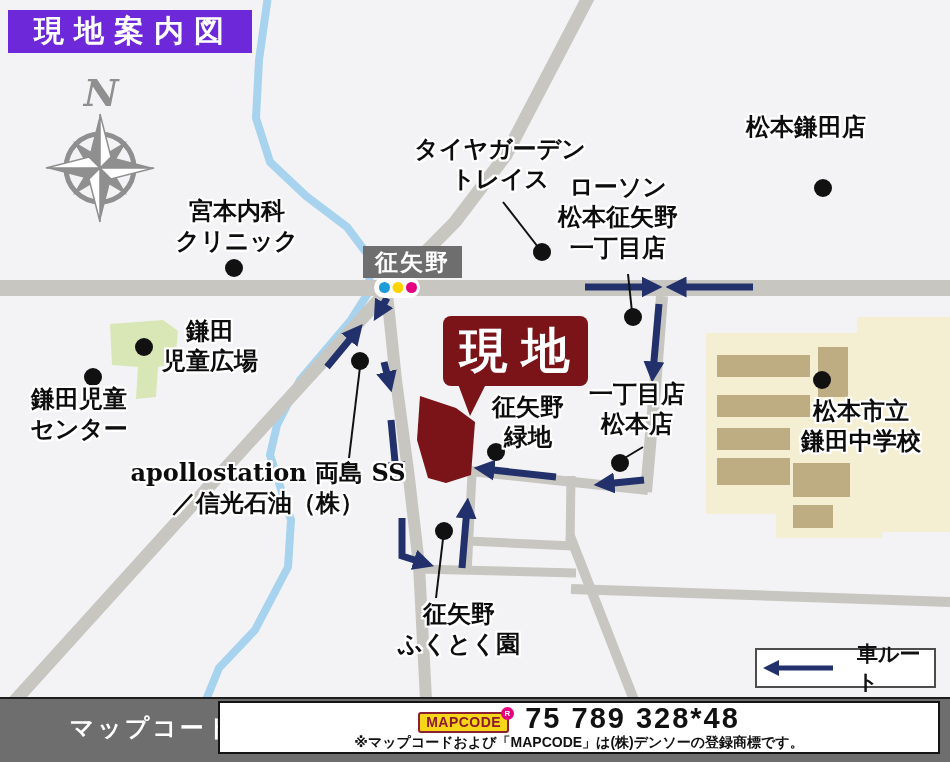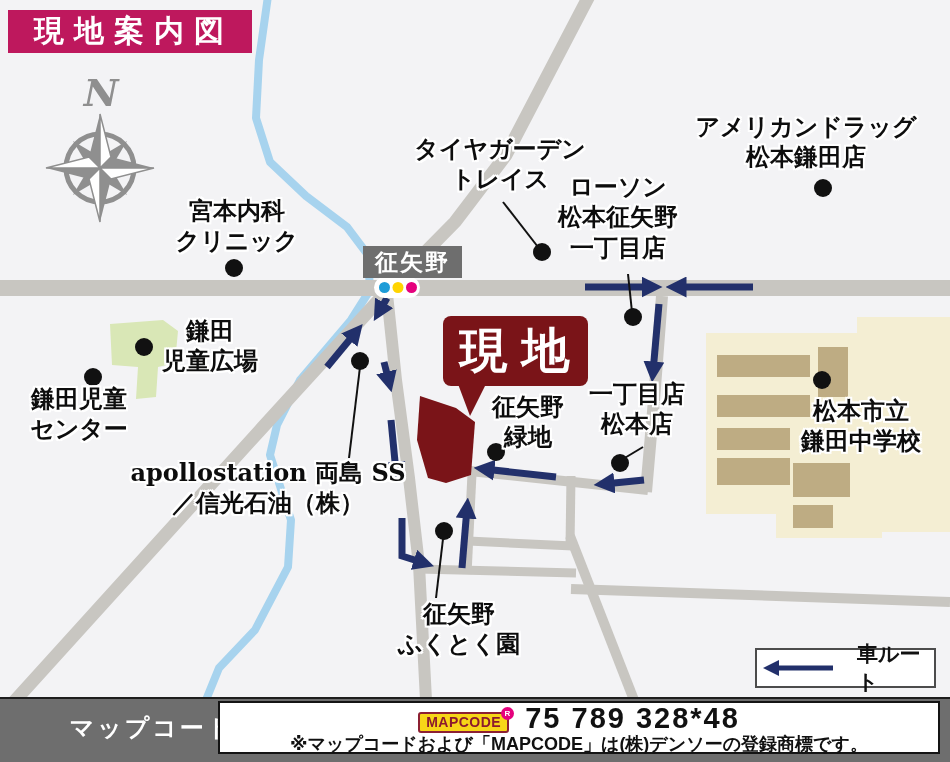--- a/index.html
+++ b/index.html
@@ -12,21 +12,21 @@
   
   .label{
     position:absolute;transform:translateX(-50%);
     font-size:24px;font-weight:700;line-height:1.27;color:#0d0d0d;
     text-align:center;white-space:nowrap;
     text-shadow:-2px -2px 0 #fff,2px -2px 0 #fff,-2px 2px 0 #fff,2px 2px 0 #fff,
                  0 -2px 0 #fff,0 2px 0 #fff,-2px 0 0 #fff,2px 0 0 #fff;
   }
   .title-banner{
     position:absolute;left:8px;top:10px;width:244px;height:43px;
-    background:#be185d;color:#fff;display:flex;align-items:center;justify-content:center;
+    background:#6d28d9;color:#fff;display:flex;align-items:center;justify-content:center;
     font-size:30px;font-weight:700;letter-spacing:10px;padding-left:8px;box-sizing:border-box;
   }
   .intersection-sign{
     position:absolute;left:363px;top:246px;width:99px;height:32px;
     background:#6e6e6e;color:#fff;display:flex;align-items:center;justify-content:center;
     font-size:23px;font-weight:600;letter-spacing:2px;
   }
   .site-box{
     position:absolute;left:443px;top:316px;width:145px;height:70px;
     background:#7a1418;color:#fff;display:flex;align-items:center;justify-content:center;
@@ -63,21 +63,21 @@
     position:absolute;right:-7px;top:-7px;width:13px;height:13px;border-radius:50%;
     background:#e5017d;color:#fff;font-size:8px;line-height:13px;text-align:center;
     font-family:"Liberation Sans",sans-serif;font-weight:bold;
   }
   .mapcode-number{
     font-family:"Liberation Sans","DejaVu Sans",sans-serif;
     font-size:29px;font-weight:bold;color:#111;letter-spacing:2px;line-height:1;
   }
   .mapcode-note{
     font-family:"Liberation Sans","DejaVu Sans",sans-serif;
-    font-size:18px;font-weight:bold;color:#111;line-height:1.1;margin-top:2px;white-space:nowrap;
+    font-size:14px;font-weight:bold;color:#111;line-height:1.1;margin-top:2px;white-space:nowrap;
   }
 </style>
 </head>
 <body>
 
 <div id="stage">
 
   <svg id="mapsvg" width="950" height="697" viewBox="0 0 950 697">
     <defs>
       <marker id="ah" viewBox="0 0 10 10" refX="5" refY="5" markerWidth="3" markerHeight="3" orient="auto" markerUnits="strokeWidth">
@@ -189,21 +189,20 @@
   <div class="label" style="left:500px;top:134px;">
     <div>タイヤガーデン</div>
     <div>トレイス</div>
   </div>
   <div class="label" style="left:618px;top:172px;">
     <div>ローソン</div>
     <div>松本征矢野</div>
     <div>一丁目店</div>
   </div>
   <div class="label" style="left:806px;top:112px;">
-    <div>アメリカンドラッグ</div>
     <div>松本鎌田店</div>
   </div>
   <div class="label" style="left:210px;top:316px;">
     <div>鎌田</div>
     <div>児童広場</div>
   </div>
   <div class="label" style="left:79px;top:384px;">
     <div>鎌田児童</div>
     <div>センター</div>
   </div>

